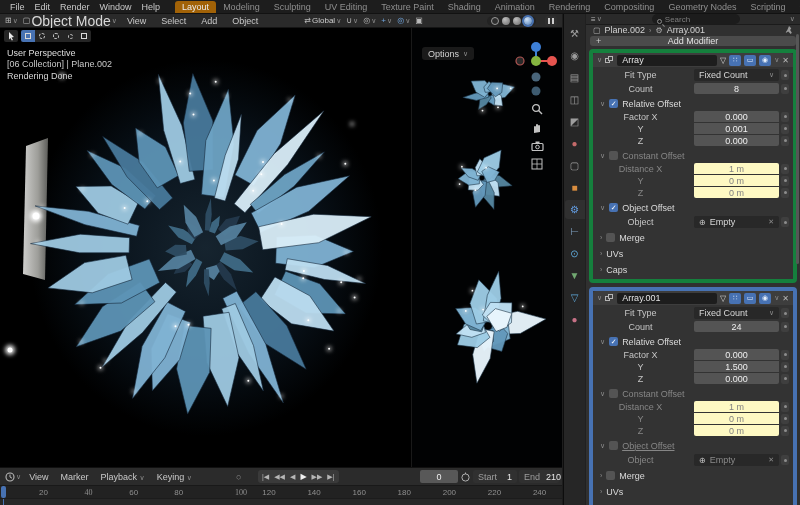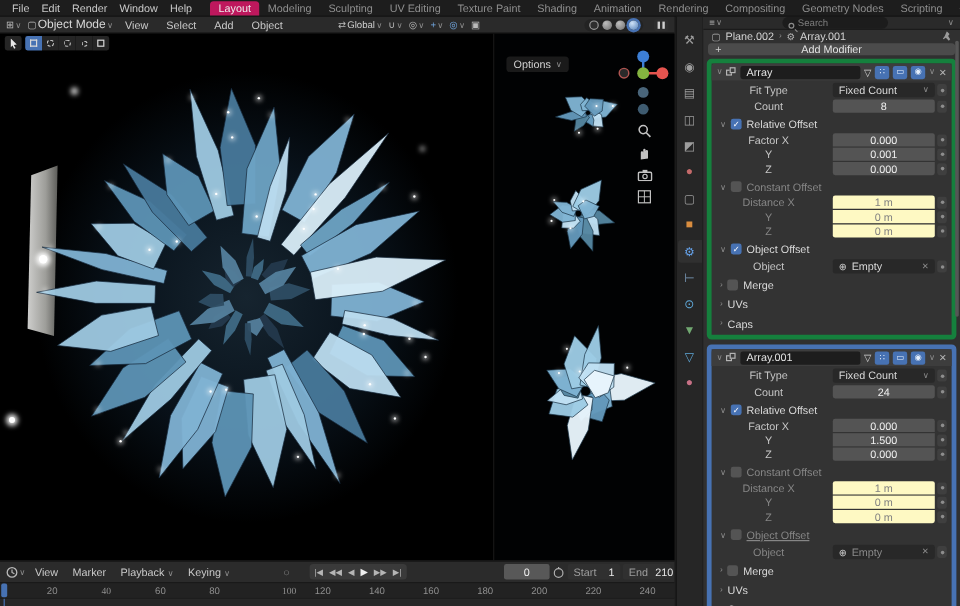--- a/index.html
+++ b/index.html
@@ -5,21 +5,21 @@
   *{box-sizing:border-box;margin:0;padding:0}
   body{background:#000;font-family:"Liberation Sans",sans-serif}
   #app{position:relative;width:800px;height:505px;background:#1d1d1d;overflow:hidden;
        font-size:9px;color:#c3c3c3;user-select:none}
   
   .topbar{display:flex;align-items:center;height:14px;background:#1d1d1d;padding:0 5px;
           border-bottom:1px solid #121212}
   .menu-item{padding:0 5px;color:#c9c9c9}
   .ws-tabs{display:flex;margin-left:10px;height:14px;align-items:center}
   .ws-tab{padding:1px 7px;color:#8f8f8f;border-radius:3px 3px 0 0;white-space:nowrap}
-  .ws-tab.active{background:#be185d;color:#ececec}
+  .ws-tab.active{background:#a16207;color:#ececec}
   .pin-svg{display:block}
   
   .left-col{position:absolute;top:14px;left:0;width:562px;height:491px;display:flex;flex-direction:column}
   .vp-header{height:14px;background:#2a2a2a;display:flex;align-items:center;gap:5px;
              padding:0 5px;border-bottom:1px solid #151515}
   .hdr-ico{color:#b9b9b9;font-size:8px;display:flex;align-items:center;gap:1px}
   .hdr-ico .blue{color:#72a8e2}
   .chev{color:#8b8b8b;font-size:7px}
   .spheres{display:flex;align-items:center;gap:3px;margin-left:auto;background:#232323;
            border-radius:6px;padding:1px 4px}
@@ -165,21 +165,21 @@
 
   <div class="left-col">
 
     <div class="vp-header">
       <span class="hdr-ico">
         <span>⊞</span>
           <span class="chev">∨</span>
         </span>
       <span class="hdr-ico">
         <span>▢</span>
-        <span style="color:#d8d8d8;font-size:10px">Object Mode</span>
+        <span style="color:#d8d8d8;font-size:14px">Object Mode</span>
         <span class="chev">∨</span>
         </span>
       <span class="menu-item">View</span>
       <span class="menu-item">Select</span>
       <span class="menu-item">Add</span>
       <span class="menu-item">Object</span>
       <span class="hdr-ico" style="margin-left:36px">
         <span>⇄</span>
         <span style="color:#cfcfcf">Global</span>
         <span class="chev">∨</span>
@@ -371,20 +371,25 @@
               </span>
             <span class="tool-btn">
                 <span class="dash-ci" style="width:5px;height:5px"></span>
               </span>
             <span class="tool-btn">
                 <span class="dash-sq" style="border-style:solid"></span>
               </span>
           </div>
         </div>
         
+        <div class="vp-text">
+          <div class="l1">User Perspective</div>
+          <div class="l2">[06 Collection] | Plane.002</div>
+          <div class="l3">Rendering  Done</div>
+        </div>
       </div>
 
       <div class="vp-right">
         <svg id="cluster-svg" width="151" height="439" viewBox="0 0 151 439">
           <defs>
             <filter id="glowC" x="-300%" y="-300%" width="700%" height="700%">
               <feGaussianBlur stdDeviation="2"></feGaussianBlur>
             </filter>
           </defs>
           <rect x="0" y="0" width="151" height="439" fill="#010203"></rect>

